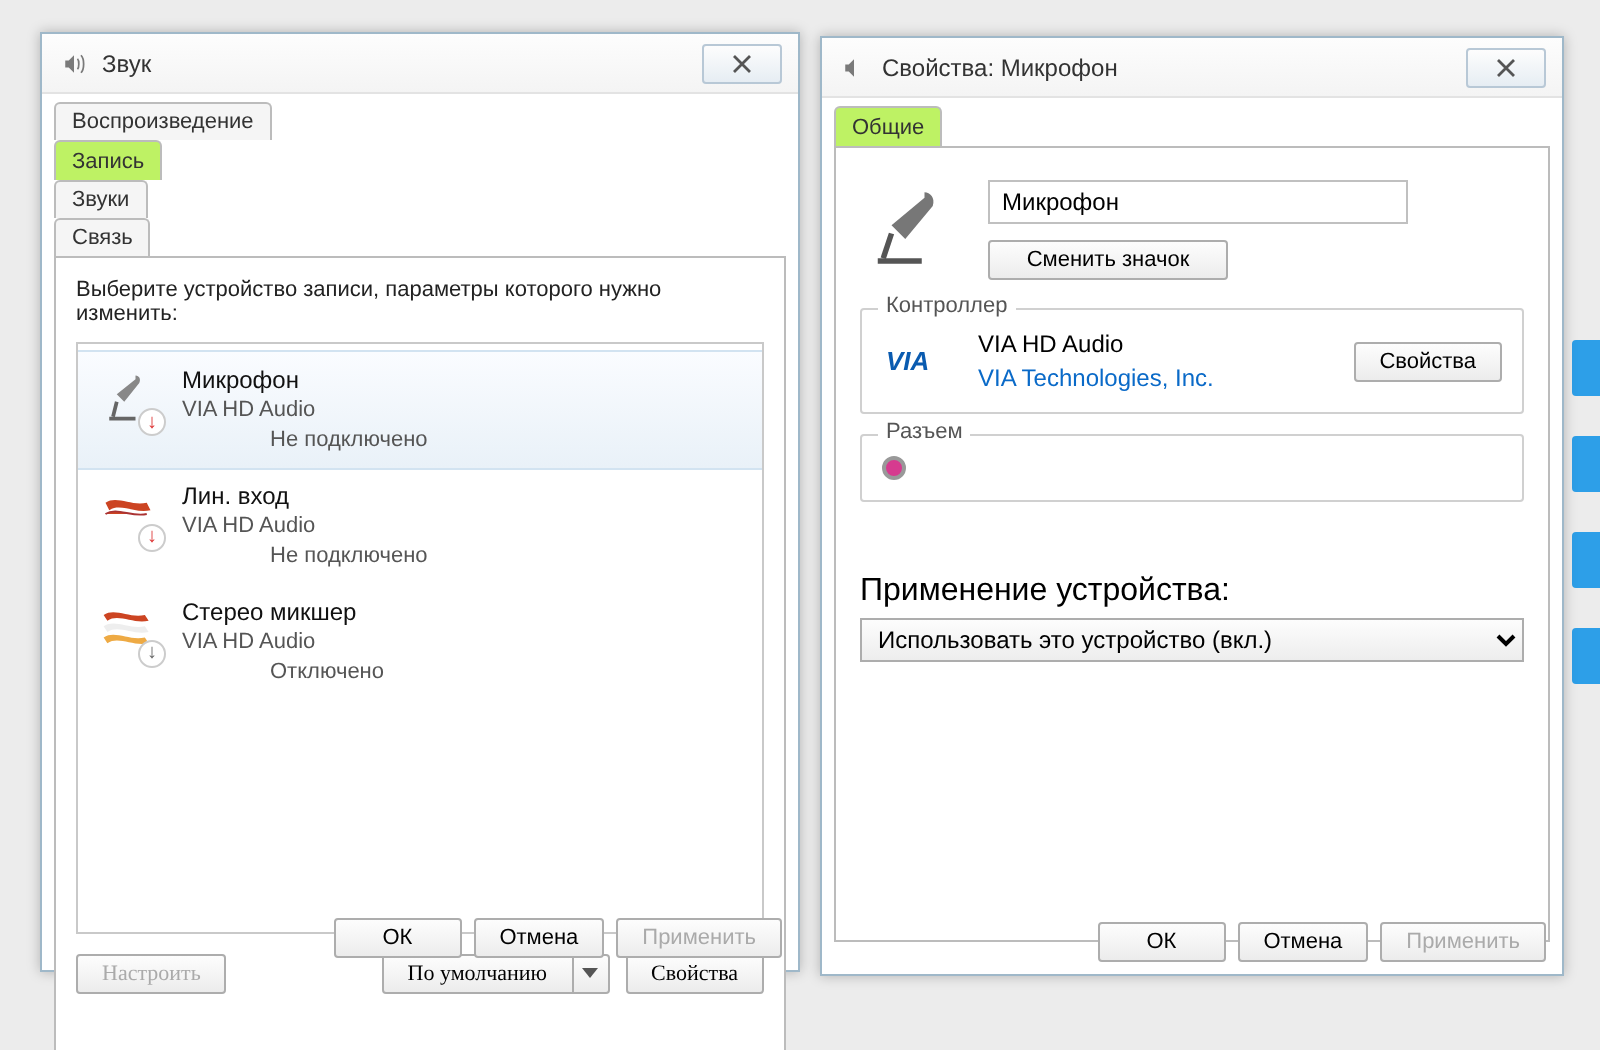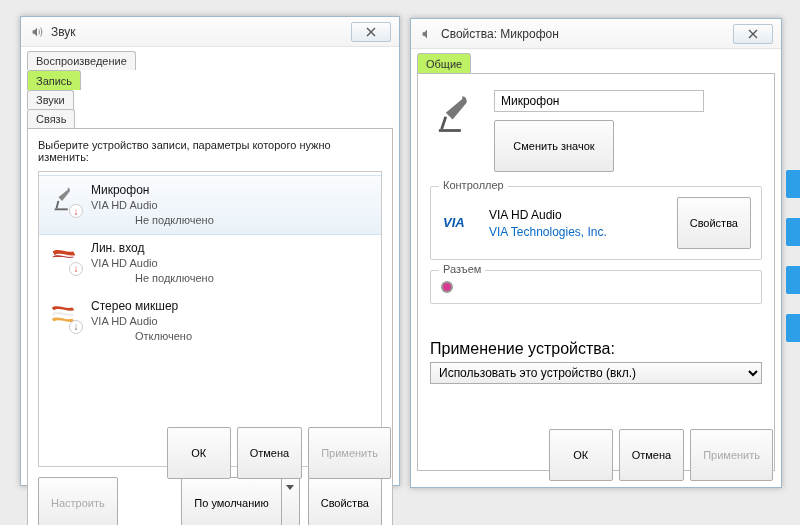--- a/index.html
+++ b/index.html
@@ -102,23 +102,24 @@
   .badge.down { color:#666; }
   .dev-text { display:flex; flex-direction: column; line-height: 1.35; }
   .dev-name { font-size: 12px; color: #111; }
   .dev-driver { font-size: 11px; color: #555; }
   .dev-status { font-size: 11px; color: #555; padding-left: 44px; }
   .lower-row {
     margin-top: 10px;
     display: flex;
     gap: 8px;
     align-items: center;
+    font-family: Liberation Serif, serif;
   }
   .btn {
-    padding: 19px 12px;
+    padding: 3px 12px;
     font-size: 11px;
     border: 1px solid #adadad;
     border-radius: 2px;
     background: linear-gradient(#fdfdfd,#ececec);
     cursor: pointer;
     min-width: 64px;
     text-align: center;
   }
   .btn.disabled { color: #aaa; cursor: default; }
   .split-btn { display:flex; }

